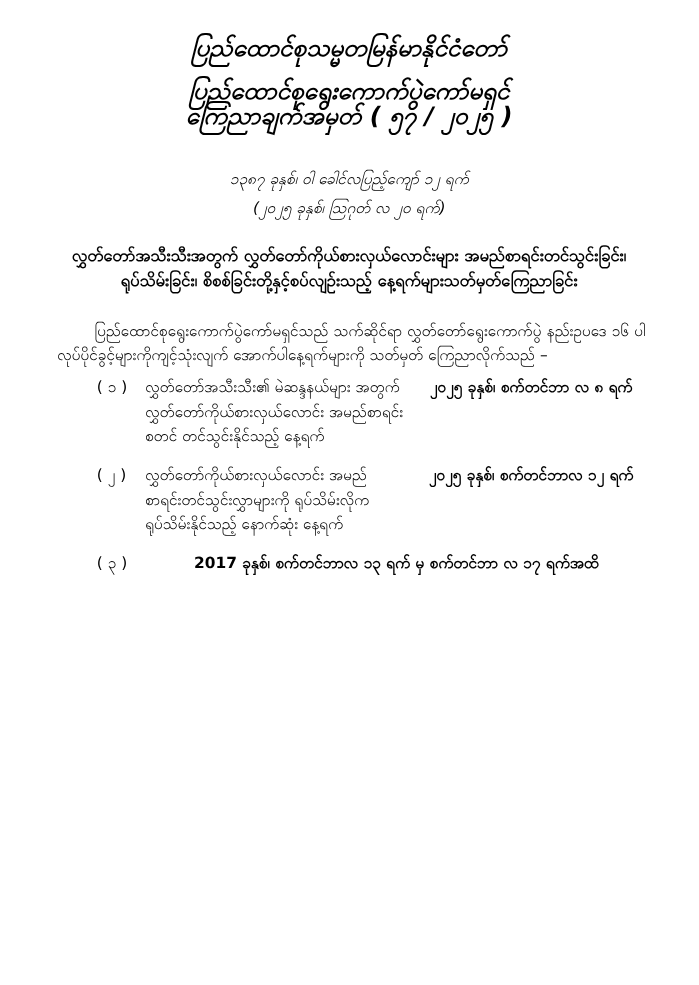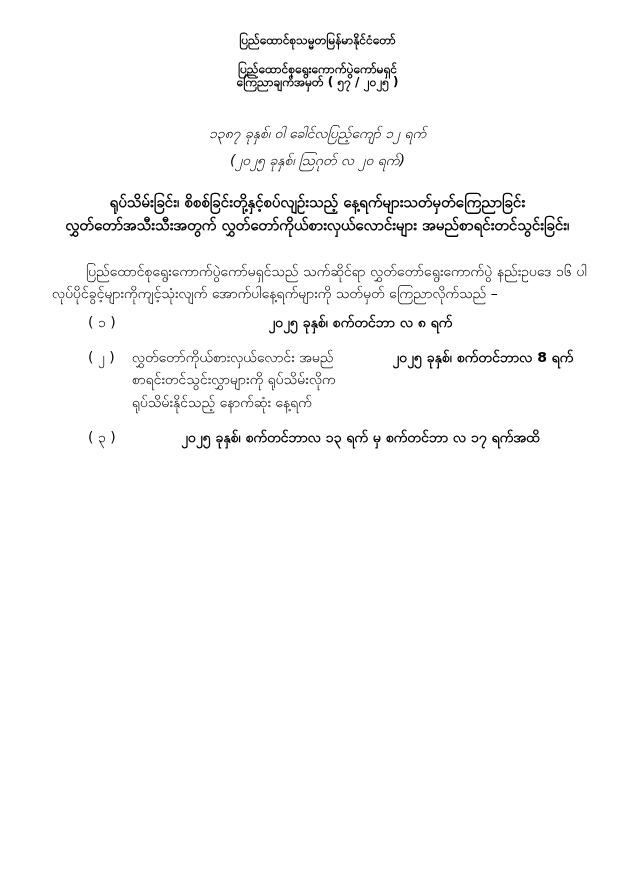--- a/index.html
+++ b/index.html
@@ -17,23 +17,24 @@
   }
   .page {
     width: 635px;
     height: 895px;
     box-sizing: border-box;
     padding: 34px 40px 10px 40px;
   }
   .hdr {
     text-align: center;
     font-weight: bold;
-    font-size: 12px;
+    font-size: 22px;
     line-height: 1.0;
     margin: 0 0 17px 0;
+    font-style: italic;
   }
   .hdr.l2 { margin-bottom: 1px; }
   .hdr.l3 { margin-bottom: 38px; }
   .dateline {
     text-align: center;
     font-size: 14px;
     line-height: 1.0;
     margin: 0 0 13px 0;
     font-style: italic;
   }
@@ -94,47 +95,48 @@
 <div class="page">
 
   <div class="hdr l1">ပြည်ထောင်စုသမ္မတမြန်မာနိုင်ငံတော်</div>
   <div class="hdr l2">ပြည်ထောင်စုရွေးကောက်ပွဲကော်မရှင်</div>
   <div class="hdr l3">ကြေညာချက်အမှတ် ( ၅၇ / ၂၀၂၅ )</div>
 
   <div class="dateline l1">၁၃၈၇ ခုနှစ်၊ ၀ါ ခေါင်လပြည့်ကျော် ၁၂ ရက်</div>
   <div class="dateline l2">(၂၀၂၅ ခုနှစ်၊ ဩဂုတ် လ ၂၀ ရက်)</div>
 
   <div class="subject">
+    <div>လွှတ်တော်အသီးသီးအတွက် လွှတ်တော်ကိုယ်စားလှယ်လောင်းများ အမည်စာရင်းတင်သွင်းခြင်း၊</div>
     <div>ရုပ်သိမ်းခြင်း၊ စိစစ်ခြင်းတို့နှင့်စပ်လျဉ်းသည့် နေ့ရက်များသတ်မှတ်ကြေညာခြင်း</div>
-    <div>လွှတ်တော်အသီးသီးအတွက် လွှတ်တော်ကိုယ်စားလှယ်လောင်းများ အမည်စာရင်းတင်သွင်းခြင်း၊</div>
   </div>
 
   <div class="body-para">
     <span class="indent"></span><span>ပြည်ထောင်စုရွေးကောက်ပွဲကော်မရှင်သည်   သက်ဆိုင်ရာ   လွှတ်တော်ရွေးကောက်ပွဲ နည်းဥပဒေ   ၁၆   ပါလုပ်ပိုင်ခွင့်များကိုကျင့်သုံးလျက်   အောက်ပါနေ့ရက်များကို   သတ်မှတ် ကြေညာလိုက်သည် –</span>
   </div>
 
   <div class="items">
 
     <div class="item">
       <div class="item-num">( ၁ )</div>
       <div class="item-body">
+        <div class="item-text">လွှတ်တော်အသီးသီး၏  မဲဆန္ဒနယ်များ အတွက်   လွှတ်တော်ကိုယ်စားလှယ်လောင်း အမည်စာရင်း   စတင်   တင်သွင်းနိုင်သည့် နေ့ရက်</div>
         <div class="item-date">၂၀၂၅ ခုနှစ်၊ စက်တင်ဘာ လ ၈ ရက်</div>
       </div>
     </div>
 
     <div class="item">
       <div class="item-num">( ၂ )</div>
       <div class="item-body">
         <div class="item-text">လွှတ်တော်ကိုယ်စားလှယ်လောင်း အမည်စာရင်းတင်သွင်းလွှာများကို ရုပ်သိမ်းလိုက ရုပ်သိမ်းနိုင်သည့် နောက်ဆုံး နေ့ရက်</div>
-        <div class="item-date">၂၀၂၅ ခုနှစ်၊ စက်တင်ဘာလ 8 ရက်</div>
+        <div class="item-date">၂၀၂၅ ခုနှစ်၊ စက်တင်ဘာလ ၁၂ ရက်</div>
       </div>
     </div>
 
     <div class="item">
       <div class="item-num">( ၃ )</div>
       <div class="item-body">
-        <div class="item-date">၂၀၂၅ ခုနှစ်၊ စက်တင်ဘာလ ၁၃ ရက် မှ စက်တင်ဘာ လ ၁၇ ရက်အထိ</div>
+        <div class="item-date">2017 ခုနှစ်၊ စက်တင်ဘာလ ၁၃ ရက် မှ စက်တင်ဘာ လ ၁၇ ရက်အထိ</div>
       </div>
     </div>
 
   </div>
 
 </div>
 
 </body></html>

